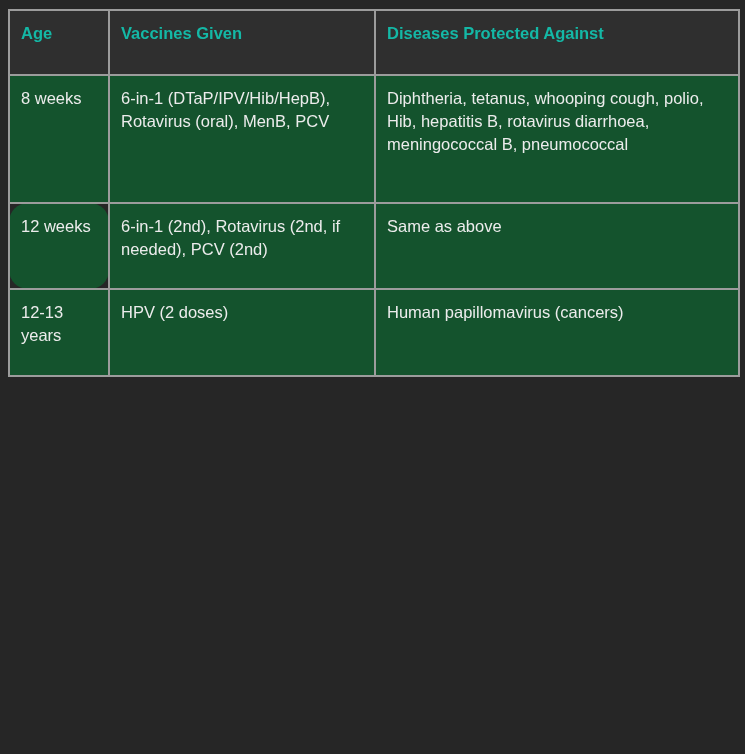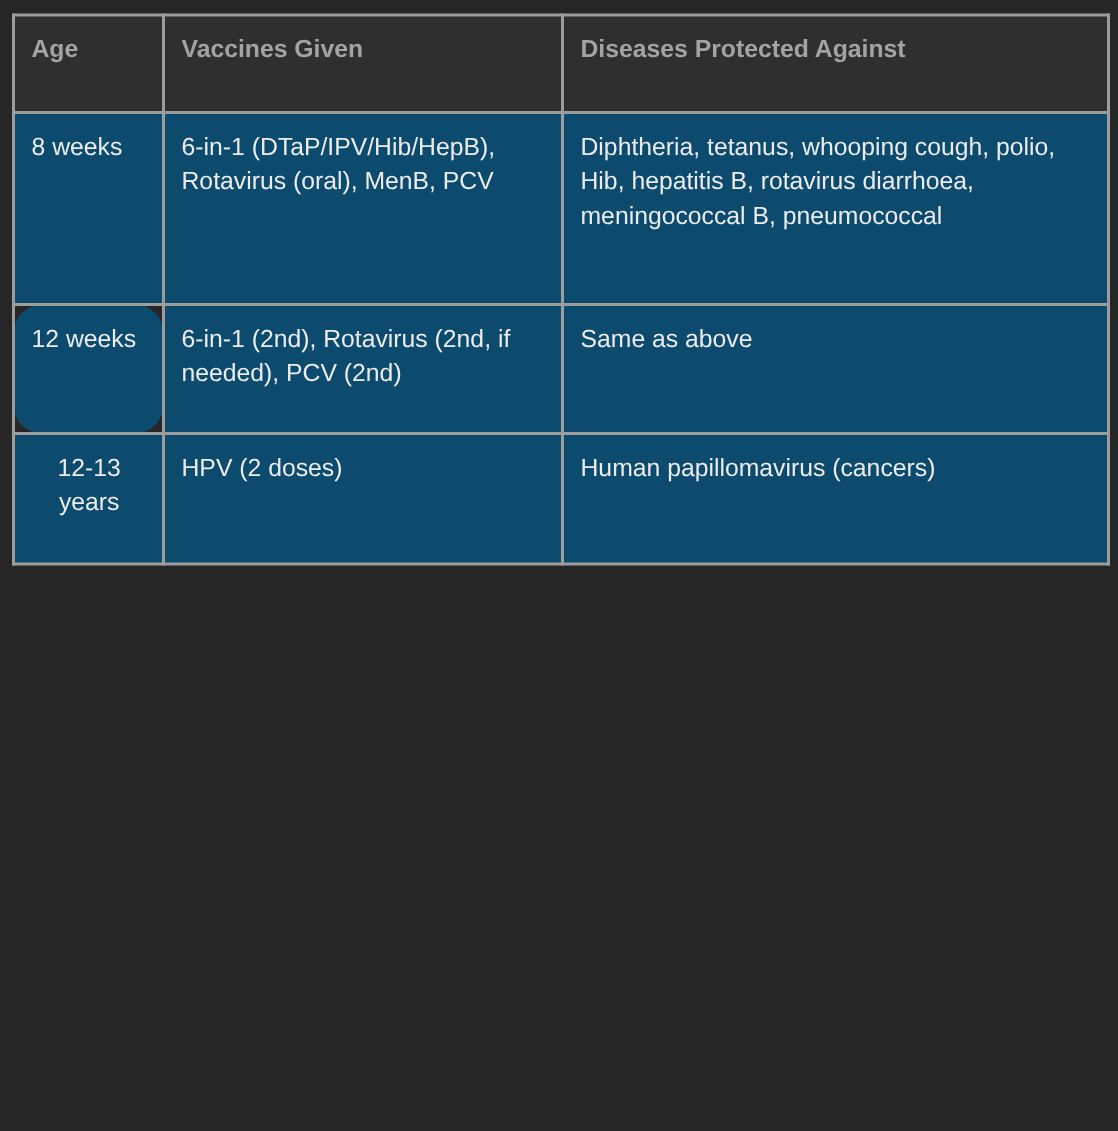--- a/index.html
+++ b/index.html
@@ -20,24 +20,24 @@
     vertical-align:top;
     text-align:left;
     padding:11px 10px 0 11px;
     font-size:16.5px;
     line-height:23px;
     box-sizing:border-box;
   }
   th {
     background:#2f2f2f;
     font-weight:bold;
-    color:#a3a3a3;
+    color:#14b8a6;
     height:65px;
   }
-  td { background:#0c4a6e; }
+  td { background:#14532d; }
   col.c1 { width:100px; }
   col.c2 { width:266px; }
   col.c3 { width:364px; }
 </style>
 </head>
 <body>
 
 <table>
   <colgroup>
       <col class="c1">
@@ -56,18 +56,18 @@
         <td style="height: 128px;">8 weeks</td>
         <td style="height: 128px;">6-in-1 (DTaP/IPV/Hib/HepB), Rotavirus (oral), MenB, PCV</td>
         <td style="height: 128px;">Diphtheria, tetanus, whooping cough, polio, Hib, hepatitis B, rotavirus diarrhoea, meningococcal B, pneumococcal</td>
       </tr>
       <tr style="height: 86px;">
         <td style="height: 86px; border-radius: 19px;">12 weeks</td>
         <td style="height: 86px;">6-in-1 (2nd), Rotavirus (2nd, if needed), PCV (2nd)</td>
         <td style="height: 86px;">Same as above</td>
       </tr>
       <tr style="height: 87px;">
-        <td style="height: 87px; text-align: center;">12-13 years</td>
+        <td style="height: 87px;">12-13 years</td>
         <td style="height: 87px; margin-left: 24px;">HPV (2 doses)</td>
         <td style="height: 87px;">Human papillomavirus (cancers)</td>
       </tr>
     </tbody>
 </table>
 
 </body></html>

